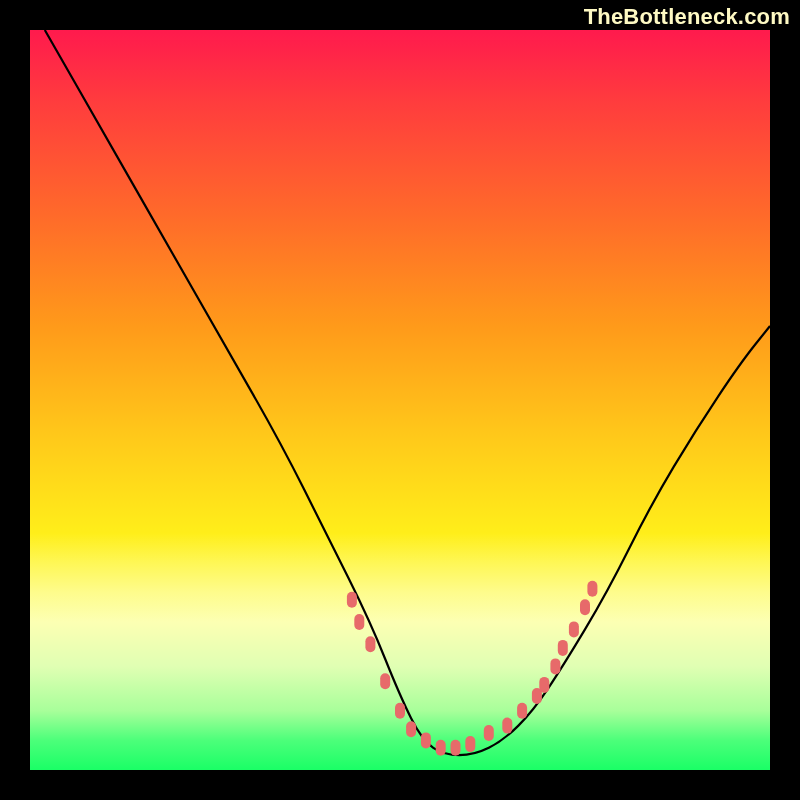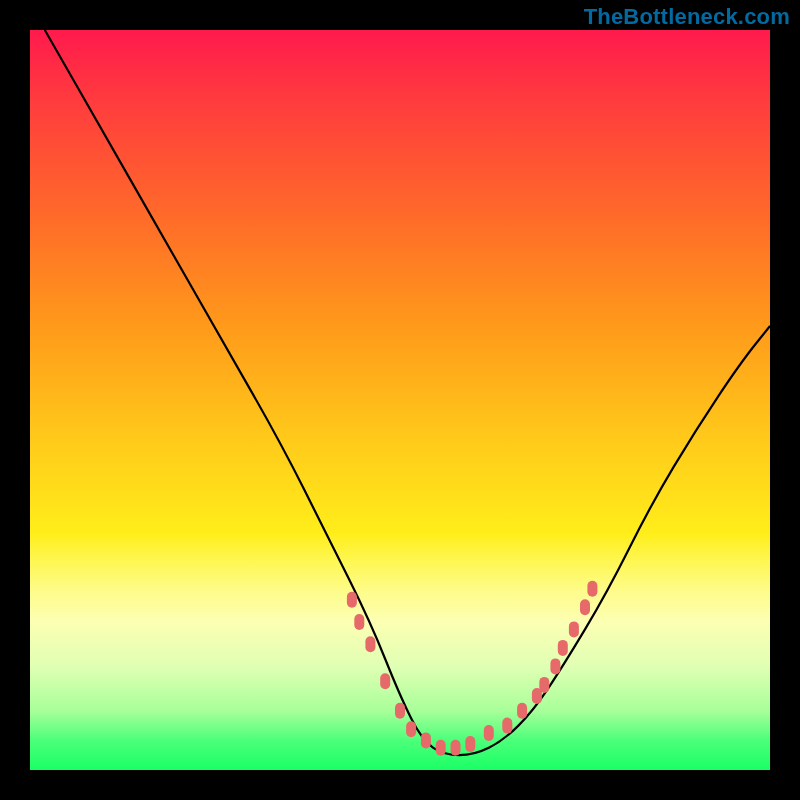--- a/index.html
+++ b/index.html
@@ -32,21 +32,21 @@
       #1aff66 100%);
     box-sizing: border-box;
   }
   .watermark {
     position: absolute;
     top: 4px;
     right: 10px;
     font-family: Arial, Helvetica, sans-serif;
     font-size: 22px;
     font-weight: bold;
-    color: #0369a1;
+    color: #fef9c3;
     letter-spacing: 0.2px;
     user-select: none;
   }
   svg.plot {
     position: absolute;
     left: 30px;
     top: 30px;
     width: 740px;
     height: 740px;
     overflow: visible;

